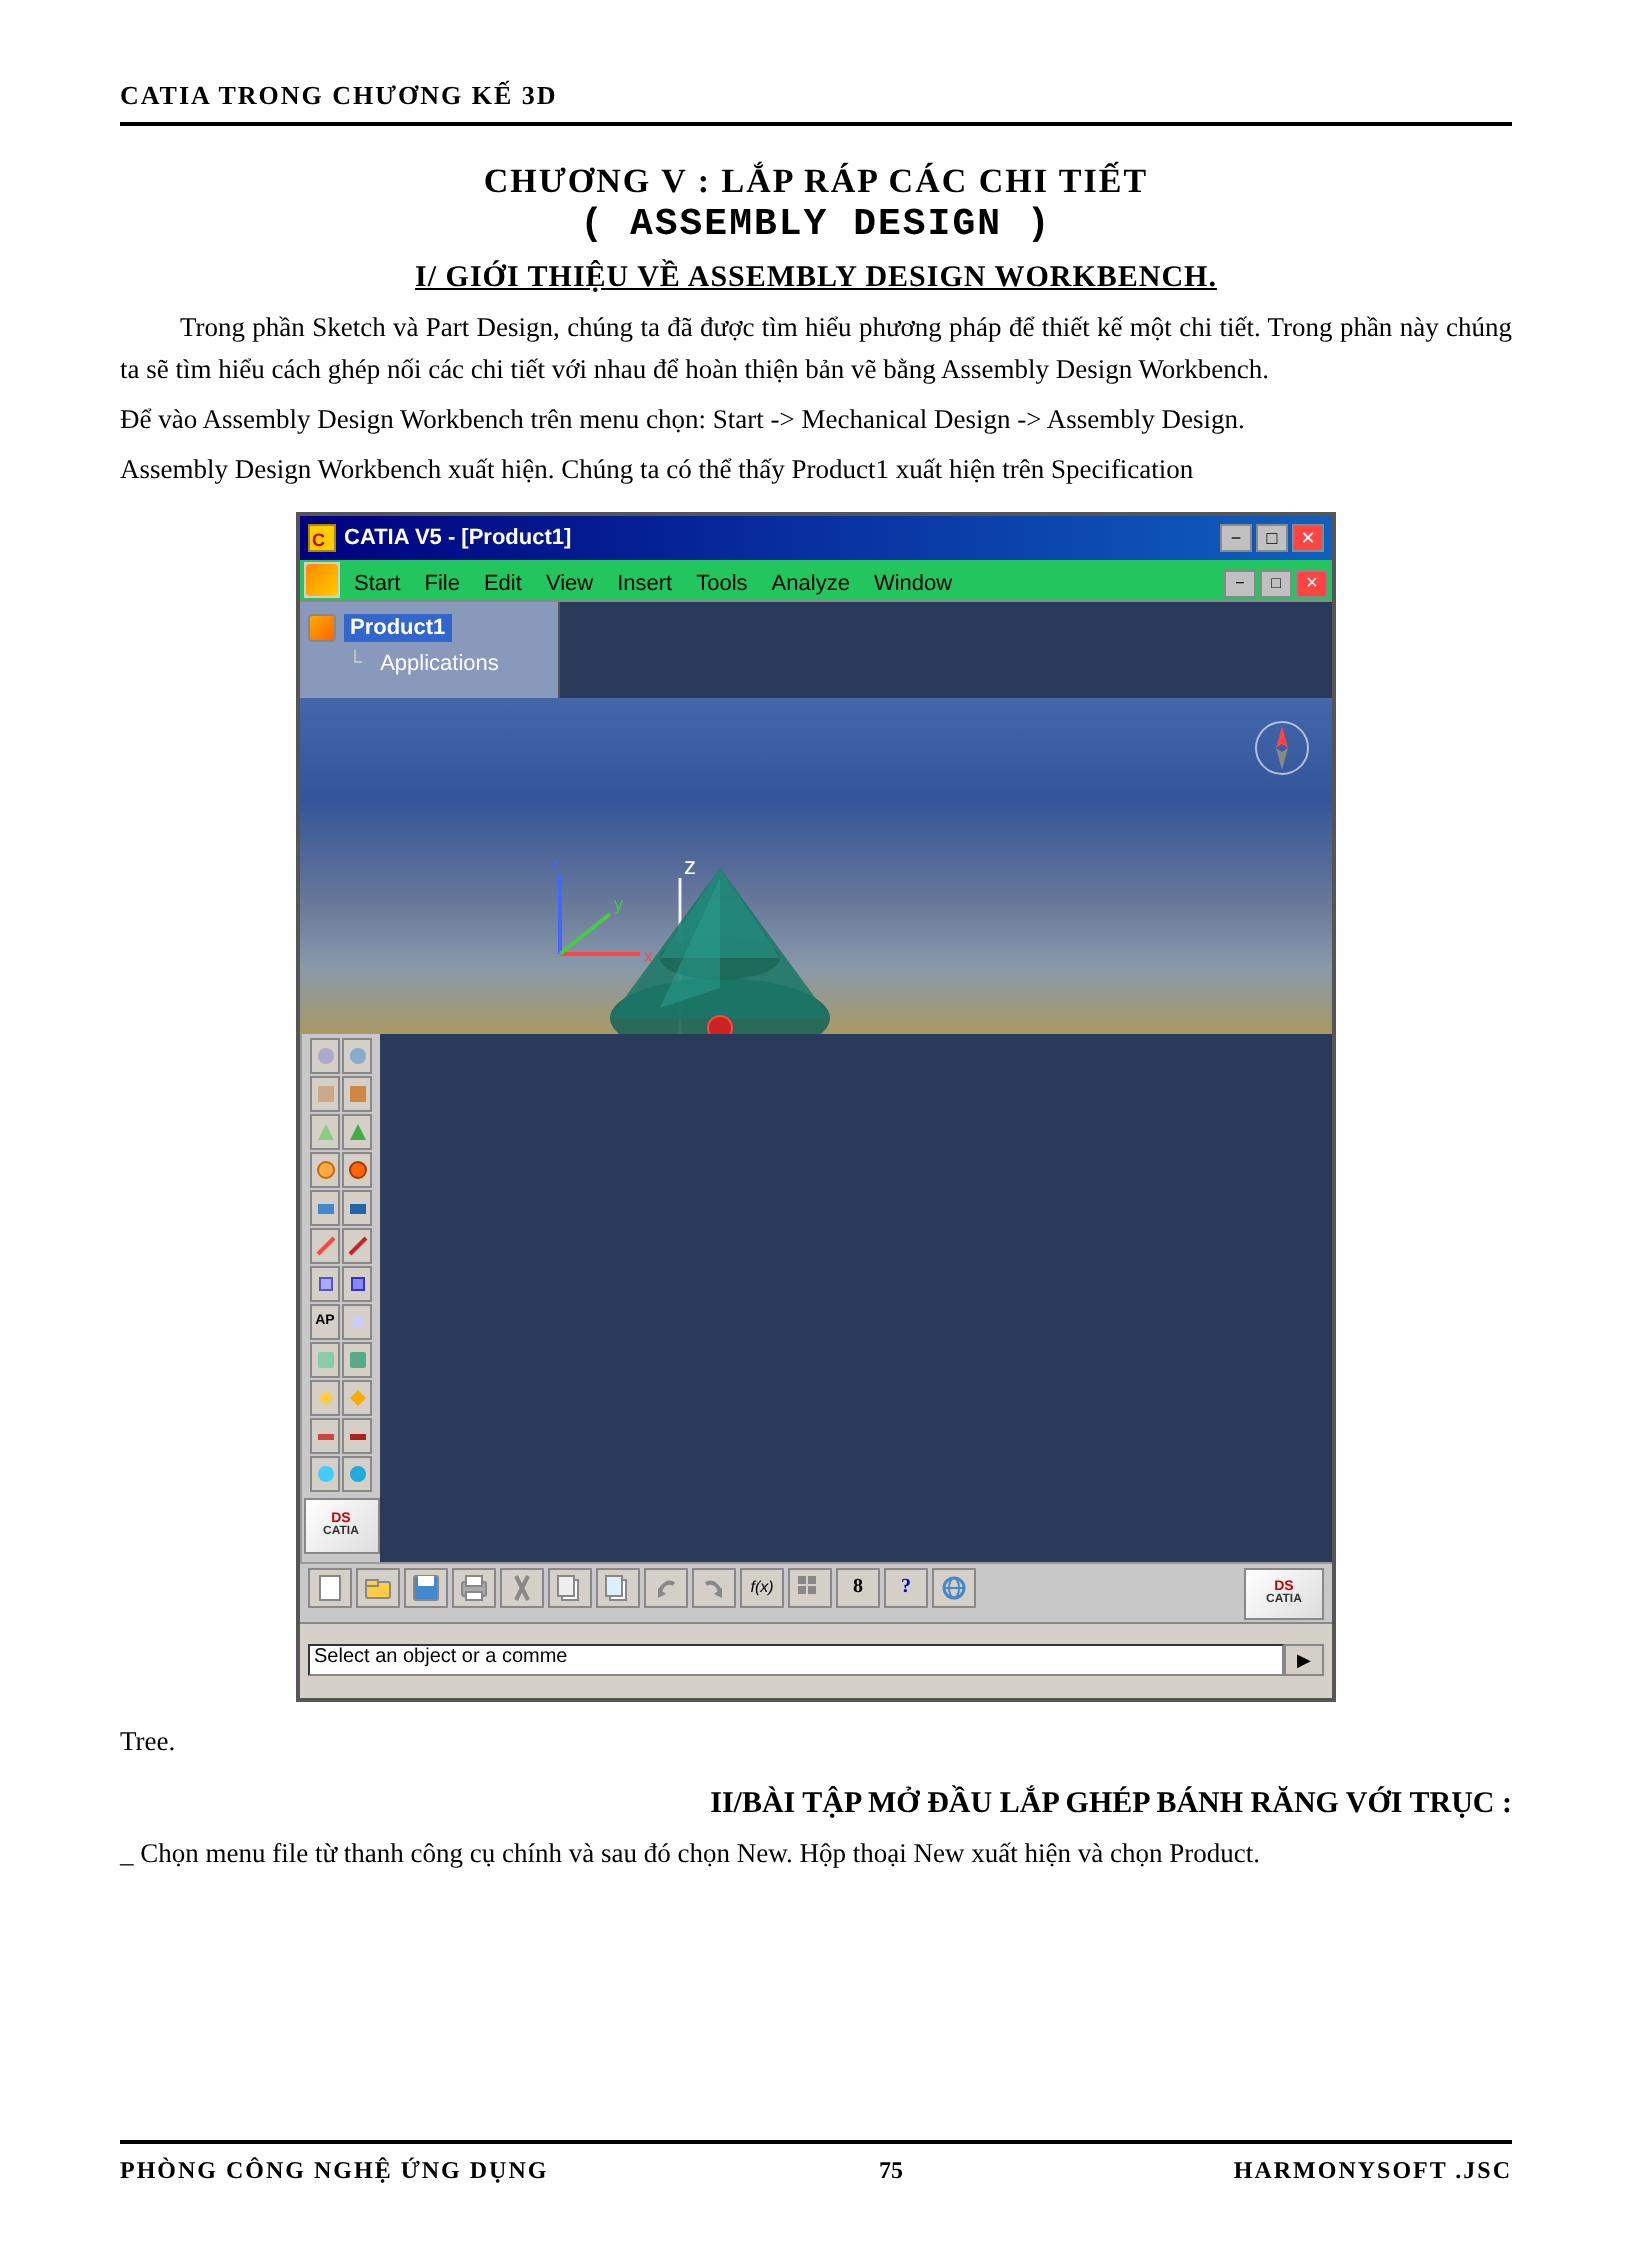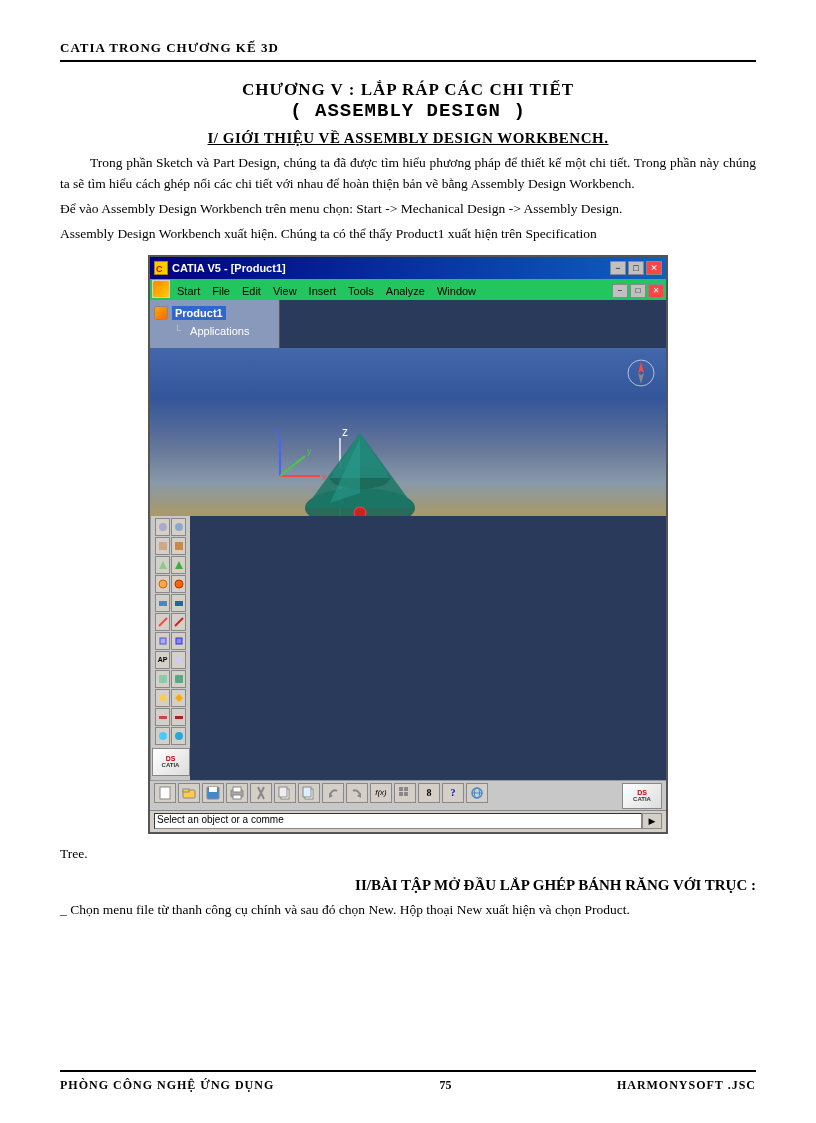--- a/index.html
+++ b/index.html
@@ -275,21 +275,21 @@
       border-top: 1px solid #999;
       display: flex;
       align-items: flex-start;
       padding: 2px 4px;
       gap: 2px;
     }
 
     
     .status-bar {
       background: #d4d0c8;
-      height: 22px;
+      height: 38px;
       display: flex;
       align-items: center;
       padding: 0 4px;
       border-top: 1px solid #888;
     }
     .status-input {
       flex: 1;
       height: 16px;
       background: #fff;
       border: 1px inset #888;

